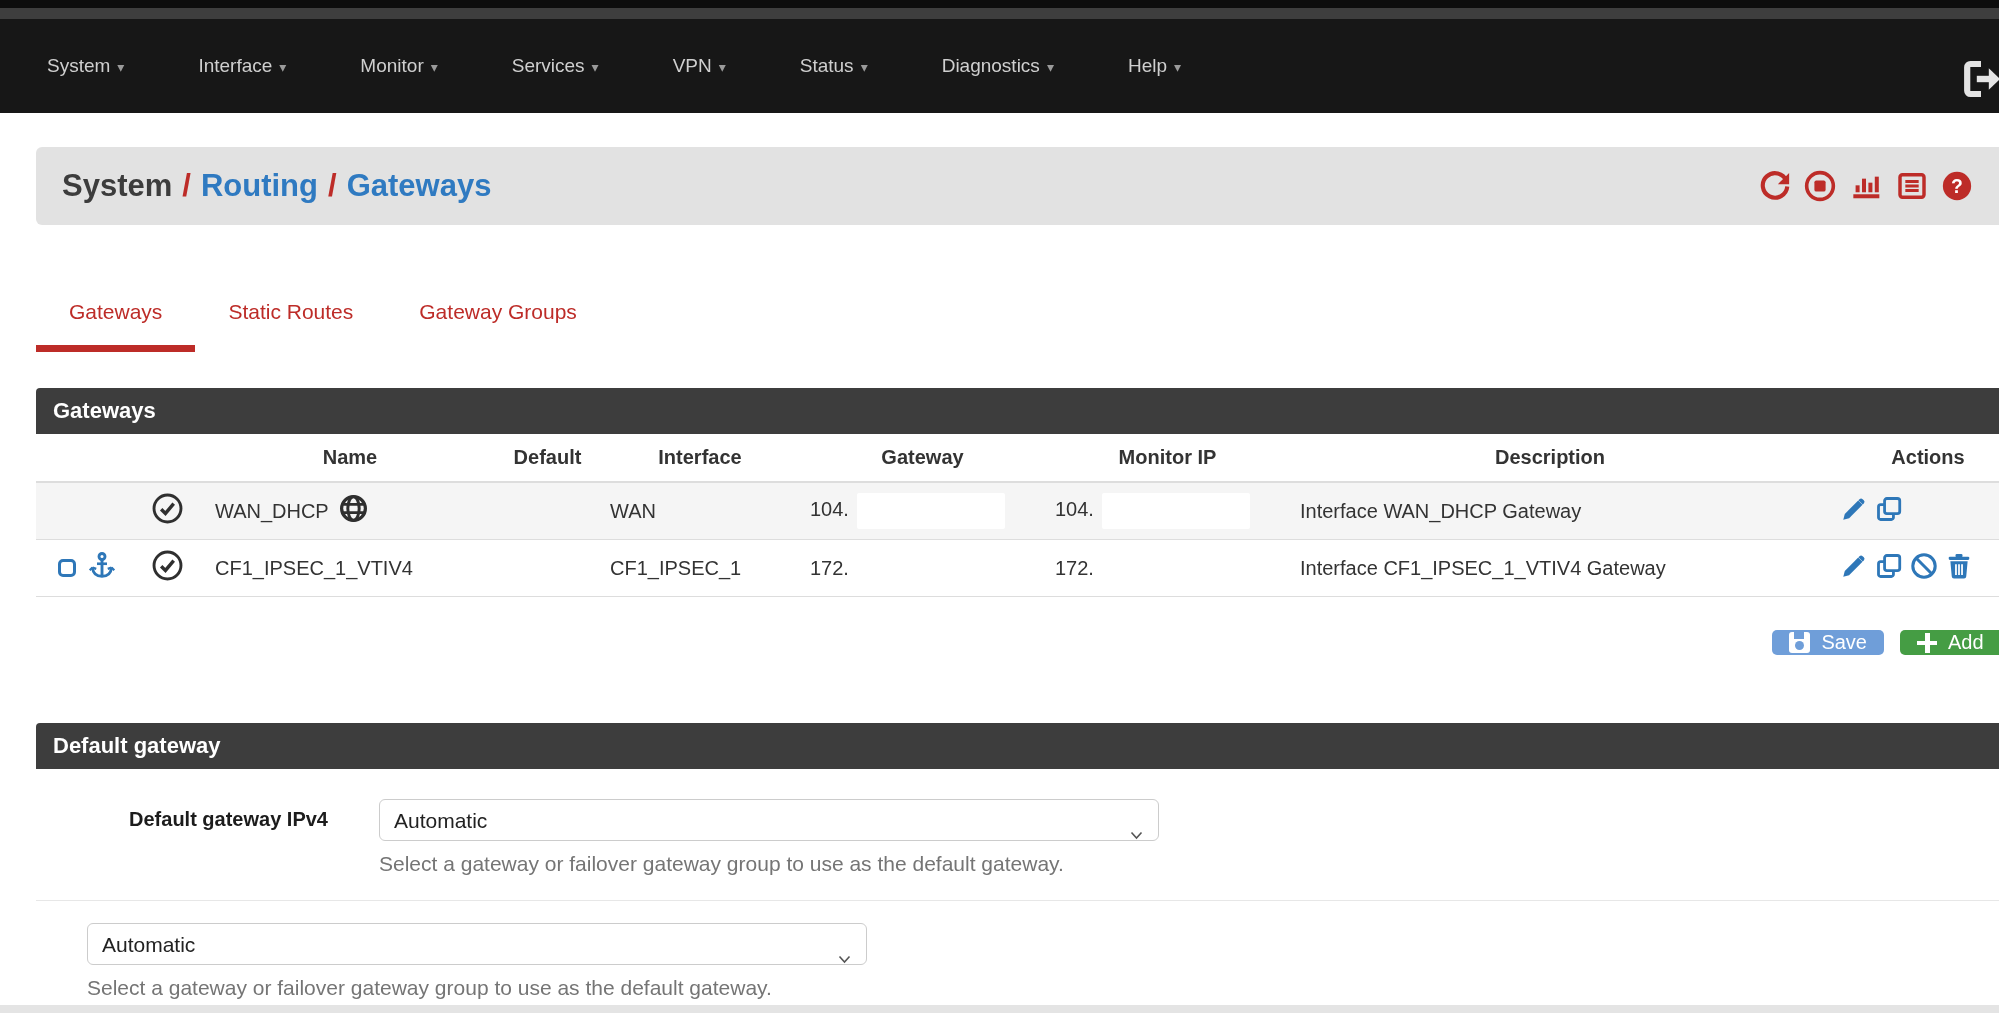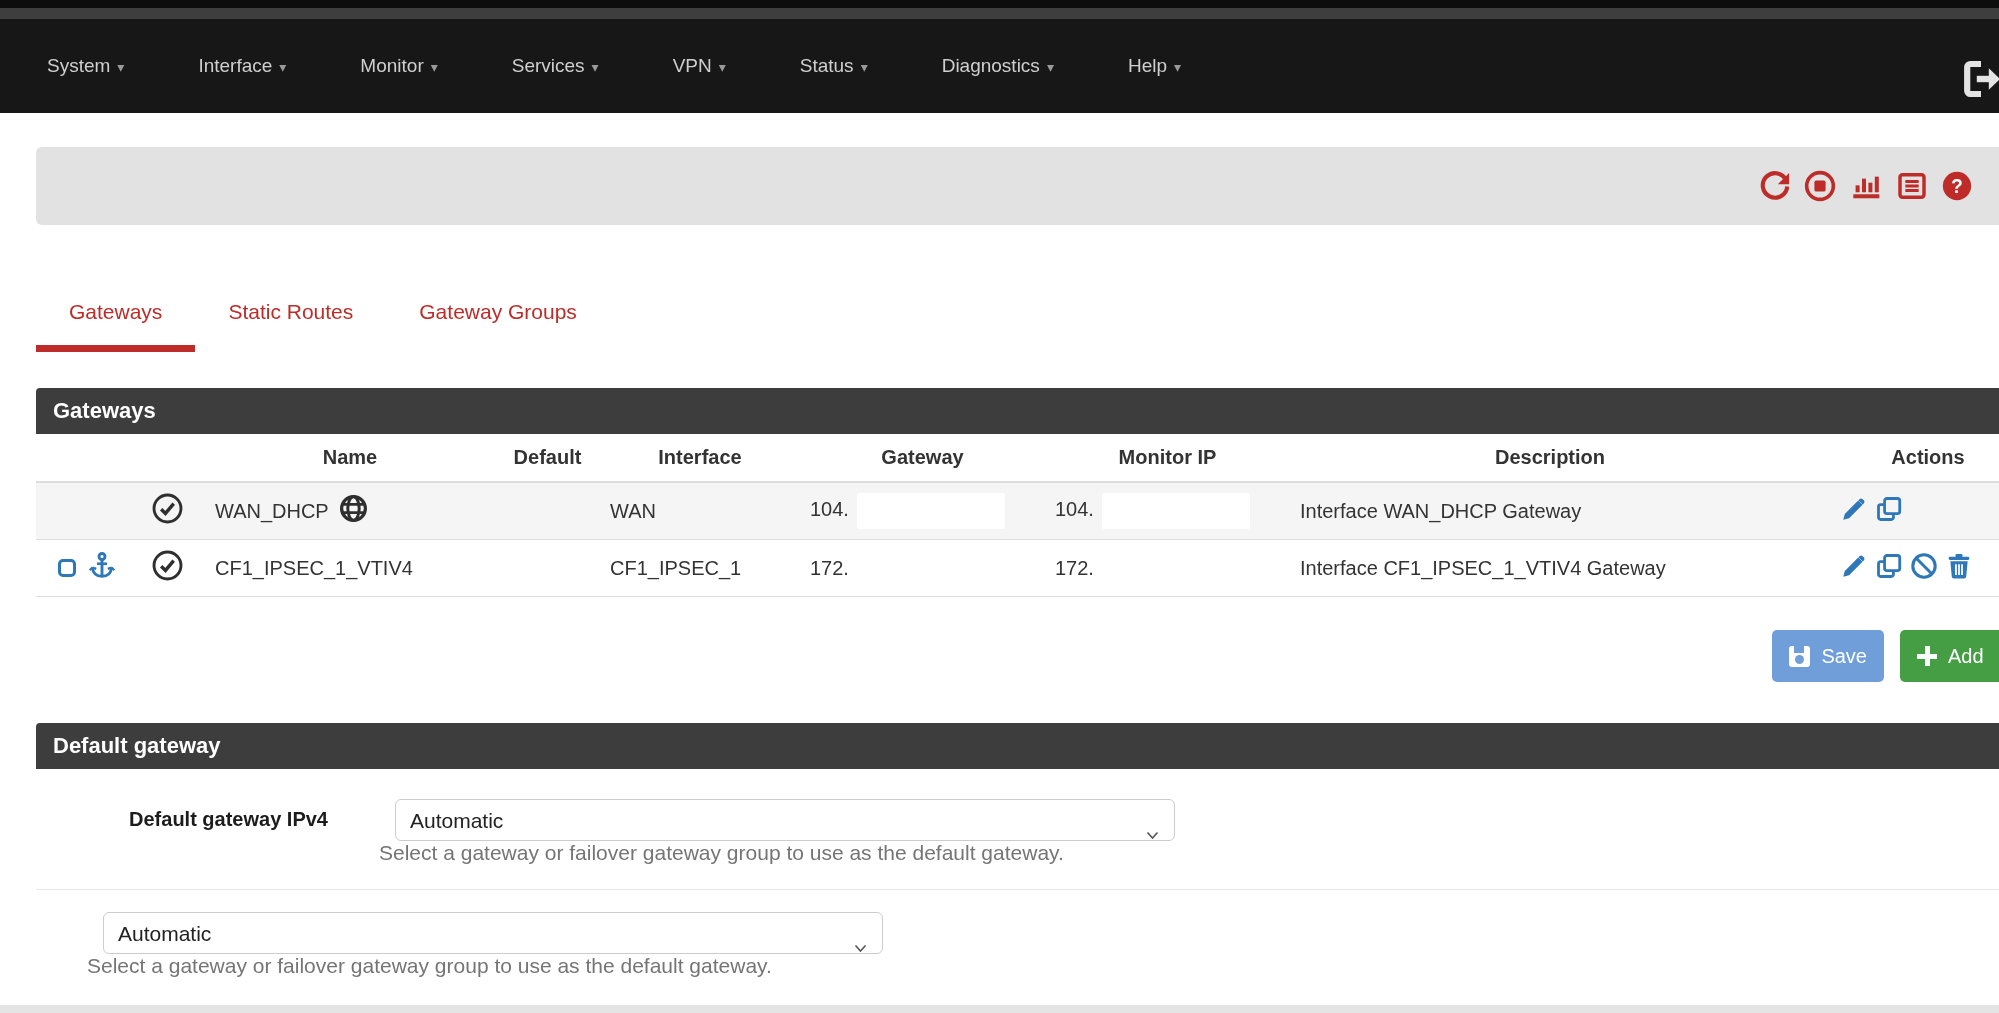--- a/index.html
+++ b/index.html
@@ -57,21 +57,21 @@
   .sel-cell { display:flex; align-items:center; gap:11px; padding-left:12px; }
   .blue-square { width:18px; height:18px; border:3.4px solid #2e77b8; border-radius:5px; display:inline-block; }
   .actions-cell { display:flex; align-items:center; gap:7px; padding-left:20px; }
   .actions-cell svg { cursor:pointer; }
   .redact { display:inline-block; width:148px; height:36px; background:#fff; border-radius:2px;
             vertical-align:middle; margin-left:8px; }
 
   
   .btn-row { position:absolute; left:36px; top:630px; width:2010px; display:flex;
              justify-content:flex-end; gap:16px; padding-right:6px; }
-  .btn { height:52px; border:none; border-radius:5px; color:#fff; font-size:20px;
+  .btn { height:25px; border:none; border-radius:5px; color:#fff; font-size:20px;
          font-family:"Liberation Sans", sans-serif; display:flex; align-items:center; gap:11px;
          padding:0 17px; cursor:pointer; }
   .btn-save { background:#6f9ed9; }
   .btn-add { background:#459d44; width:140px; }
   .floppy { width:21px; height:21px; background:#fff; border-radius:3px; position:relative; }
   .floppy::before { content:""; position:absolute; top:0; left:5px; width:10px; height:7px; background:#6f9ed9; }
   .floppy::after { content:""; position:absolute; bottom:3px; left:6px; width:9px; height:9px;
                    border-radius:50%; background:#6f9ed9; }
   .plus { width:20px; height:20px; position:relative; }
   .plus::before { content:""; position:absolute; left:0; top:8px; width:20px; height:4.5px; background:#fff; }
@@ -79,23 +79,23 @@
 
   
   .form-body { padding:8px 0 25px; }
   .form-row { display:flex; padding:22px 0 24px; }
   .form-row + .form-row { border-top:1px solid #e7e7e7; }
   .form-label { width:292px; text-align:right; font-weight:bold; font-size:20px; color:#1c1c1c; padding-top:9px; }
   .form-field { margin-left:51px; width:780px; }
   .select-wrap { position:relative; width:780px; }
   select { width:100%; height:42px; font-size:21px; font-family:"Liberation Sans", sans-serif;
            color:#222; padding:0 40px 0 14px; border:1px solid #ccc; border-radius:6px;
-           background:#fff; appearance:none;margin-left:16px; -webkit-appearance:none; }
+           background:#fff; appearance:none; -webkit-appearance:none; }
   .chev { position:absolute; right:14px; top:13px; pointer-events:none; }
-  .help-text { font-size:21px; color:#757575; }
+  .help-text { margin-top:11px; font-size:21px; color:#757575; }
 
   .page-bottom { position:absolute; left:0; right:0; top:1005px; height:8px; background:#e4e4e4; }
 </style>
 </head>
 <body>
 
 <div class="strip1"></div>
 <div class="strip2"></div>
 
 <header class="navbar">
@@ -112,20 +112,23 @@
   <span class="signout">
     <svg width="52" height="40" viewBox="0 0 26 20">
       <path d="M11.5 2.5 H6.2 a1.6 1.6 0 0 0 -1.6 1.6 v11.8 a1.6 1.6 0 0 0 1.6 1.6 h5.3" fill="none" stroke="#e4e4e4" stroke-width="3.1"></path>
       <rect x="9.4" y="8.4" width="6.8" height="3.2" fill="#e4e4e4"></rect>
       <path d="M15.4 4.6 L21 10 L15.4 15.4 Z" fill="#e4e4e4"></path>
     </svg>
   </span>
 </header>
 
 <div class="crumb-bar">
+  <h1 class="crumb">
+    <span class="sect">System</span><span class="sep">/</span><a href="#">Routing</a><span class="sep">/</span><a href="#">Gateways</a>
+  </h1>
   <div class="crumb-icons">
     <span>
       <svg width="32" height="32" viewBox="0 0 24 24">
         <path d="M20.6 8.2 A9.2 9.2 0 1 0 21.2 12.4" fill="none" stroke="#bd2c28" stroke-width="3.1"></path>
         <path d="M22.6 2.2 V10.6 H14.2 Z" fill="#bd2c28"></path>
       </svg>
     </span>
     <span>
       <svg width="32" height="32" viewBox="0 0 24 24">
         <circle cx="12" cy="12" r="10" fill="none" stroke="#bd2c28" stroke-width="2.7"></circle>

